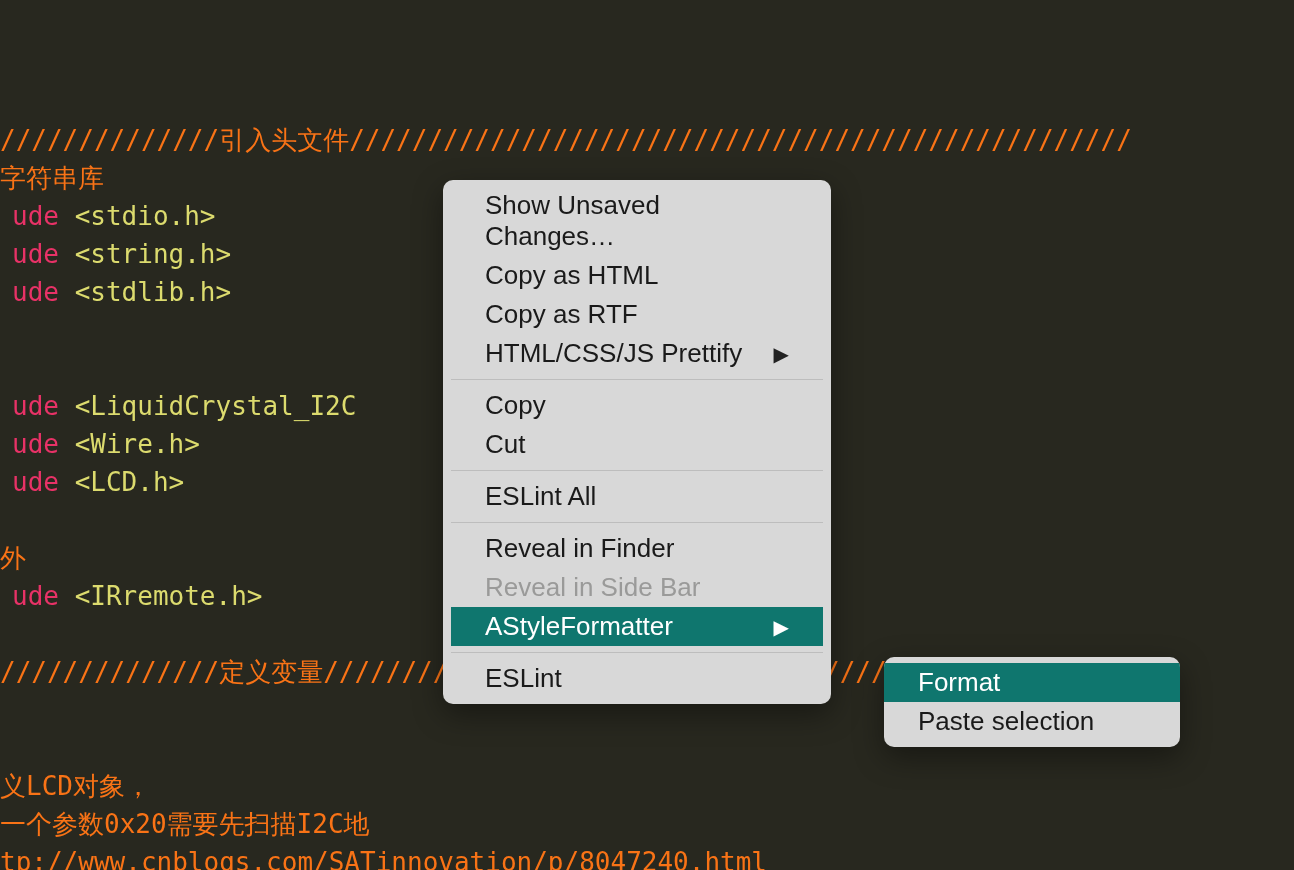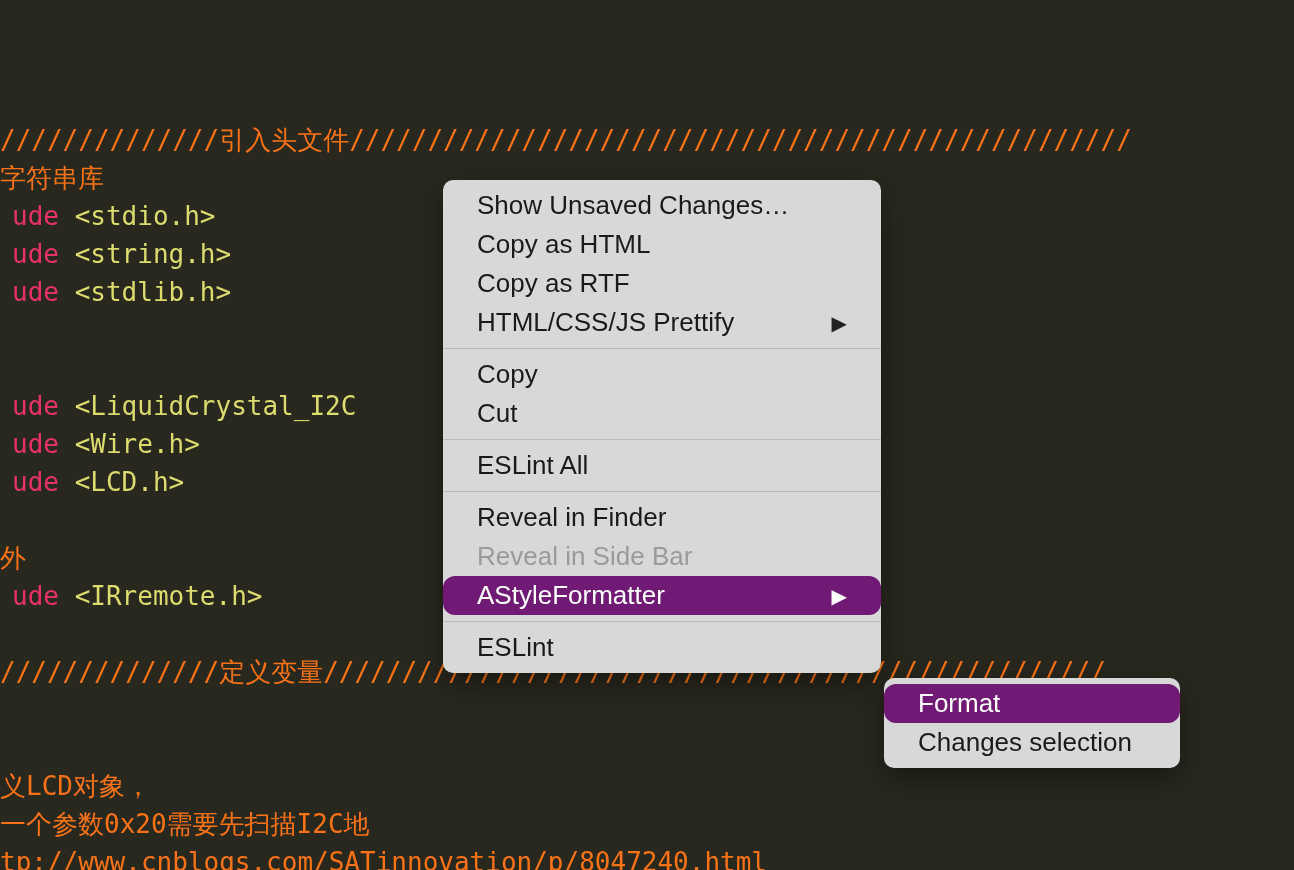--- a/index.html
+++ b/index.html
@@ -22,51 +22,51 @@
     line-height: 38px;
   }
   .comment { color: #f97316; }
   .directive { color: #e83267; margin-left: 12px; }
   .header { color: #dcdb6e; }
 
   .context-menu {
     position: absolute;
     left: 443px;
     top: 180px;
-    width: 438px;
+    width: 388px;
     background: #d8d8d8;
     border-radius: 10px;
     box-shadow: 0 10px 30px rgba(0,0,0,0.4);
     font-family: -apple-system, "Helvetica Neue", Arial, sans-serif;
     font-size: 26px;
     color: #1a1a1a;
-    padding: 6px 0;
+    padding: 6px 8px;
     overflow: hidden;
   }
   .menu-item {
     padding: 4px 34px 4px 34px;
     display: flex;
     justify-content: space-between;
     align-items: center;
     cursor: default;
   }
   .menu-item .arrow { font-size: 20px; color: #222; }
   .menu-item.disabled { color: #9a9a99; }
-  .menu-item.selected { background: #701a75; color: #fff; border-radius: 12px; }
+  .menu-item.selected { background: #0f766e; color: #fff; }
   .menu-item.selected .arrow { color: #fff; }
   .menu-sep {
     height: 1px;
     background: #bdbdbd;
     margin: 6px 0;
   }
 
   .submenu {
     position: absolute;
     left: 884px;
-    top: 678px;
+    top: 657px;
     width: 296px;
     background: #d8d8d8;
     border-radius: 10px;
     box-shadow: 0 10px 30px rgba(0,0,0,0.4);
     font-family: -apple-system, "Helvetica Neue", Arial, sans-serif;
     font-size: 26px;
     color: #1a1a1a;
     padding: 6px 0;
     overflow: hidden;
   }
@@ -138,15 +138,15 @@
   <div class="menu-item">
     <span>ESLint</span>
   </div>
 </div>
 
 <div class="submenu">
   <div class="menu-item selected">
     <span>Format</span>
   </div>
   <div class="menu-item">
-    <span>Changes selection</span>
+    <span>Paste selection</span>
   </div>
 </div>
 
 </body></html>

